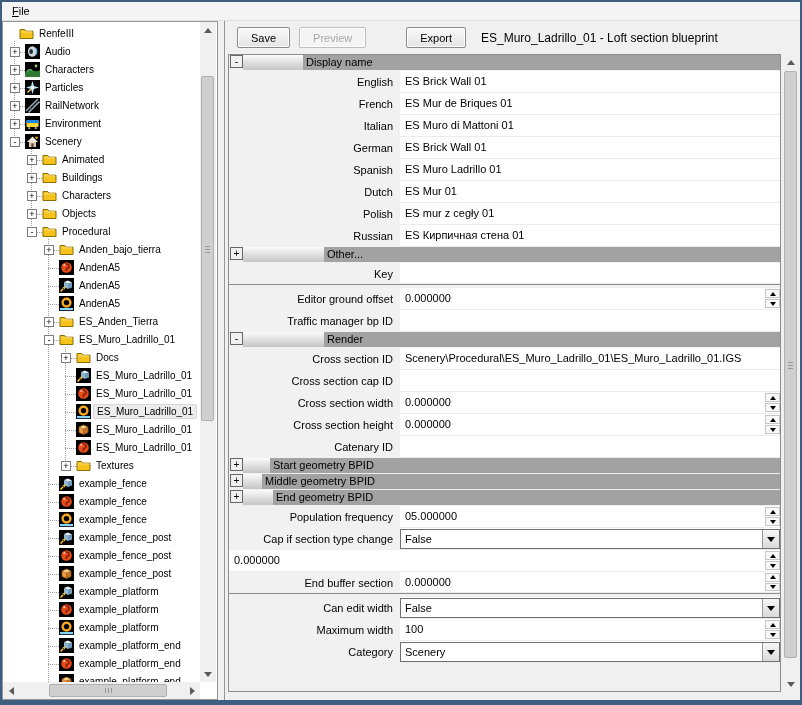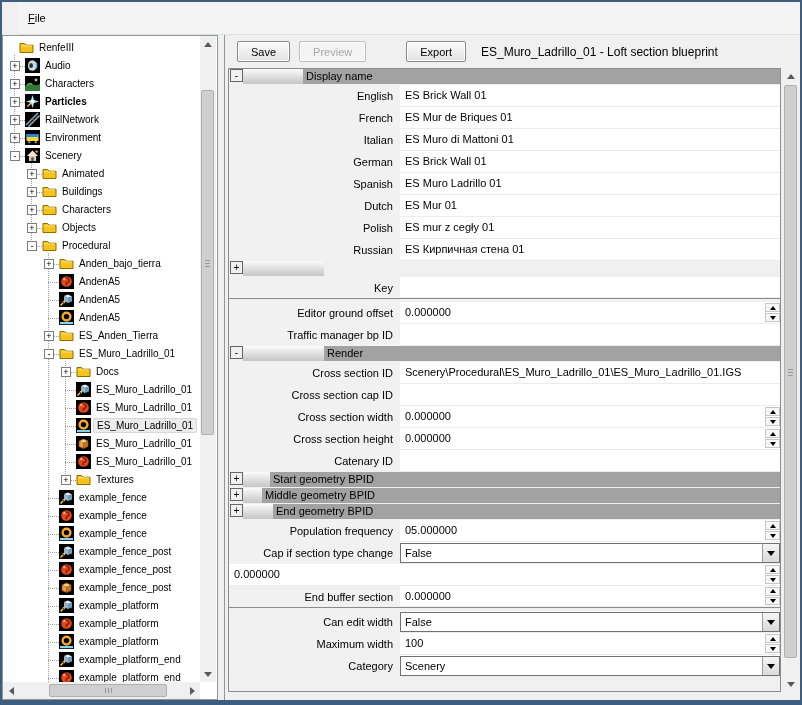--- a/index.html
+++ b/index.html
@@ -1,20 +1,20 @@
 <!DOCTYPE html>
 <html><head>
 <meta charset="utf-8">
 <style>
   * { margin:0; padding:0; box-sizing:border-box; font-family:"Liberation Sans", sans-serif; }
   html,body { background:#8b9aa8; }
   .window { width:802px; height:705px; border:2px solid #3d5e7e; border-bottom-width:5px;
             background:#f0f0f0; display:flex; flex-direction:column; overflow:hidden; }
   
-  .menubar { height:33px; background:#f4f4f4; border-bottom:1px solid #e0e0e0; display:flex; align-items:center; padding-left:3px; flex:none;margin-left:16px; }
+  .menubar { height:19px; background:#f4f4f4; border-bottom:1px solid #e0e0e0; display:flex; align-items:center; padding-left:3px; flex:none; }
   .menu-item { font-size:11px; padding:1px 7px; color:#000; }
   .menu-item::first-letter { text-decoration:underline; }
   .main { flex:1; display:flex; min-height:0; }
 
   
   .tree-panel { width:216px; flex:none; background:#fff; border:1px solid #8f969e; position:relative; overflow:hidden; }
   .tree-viewport { position:absolute; left:0; top:0; width:196px; bottom:17px; overflow:hidden; }
   .tree-row { position:absolute; left:0; width:100%; height:18px; }
   .stub  { position:absolute; top:9px; height:0; border-top:1px dotted #9f9f9f; z-index:0; }
   .spine { position:absolute; width:0; border-left:1px dotted #9f9f9f; z-index:0; }
@@ -134,21 +134,21 @@
             <div class="stub" style="left: 11px; width: 11px;"></div>
             <div class="toggle" style="left: 7px;">+</div>
             <span class="ticon" style="left: 22px;">
               <svg width="15" height="15" viewBox="0 0 15 15">
                 <rect width="15" height="15" fill="#000"></rect>
                 <path d="M7.5 1 L9 6 L14 7.5 L9 9 L7.5 14 L6 9 L1 7.5 L6 6 Z" fill="#b3e5fc"></path>
                 <path d="M2.5 12.5 L6 9" stroke="#ffd54f" stroke-width="1.2"></path>
                 <circle cx="7.5" cy="7.5" r="1.4" fill="#ffffff"></circle>
               </svg>
             </span>
-            <span class="tlabel" style="left: 39px; font-weight: bold;">Particles</span>
+            <span class="tlabel" style="left: 39px;">Particles</span>
           </div>
           <div class="tree-row" style="top: 75px;">
             <div class="stub" style="left: 11px; width: 11px;"></div>
             <div class="toggle" style="left: 7px;">+</div>
             <span class="ticon" style="left: 22px;">
               <svg width="15" height="15" viewBox="0 0 15 15">
                 <rect width="15" height="15" fill="#000"></rect>
                 <path d="M1 13 L13 1 M3.5 14.5 L14.5 3.5" stroke="#90a4ae" stroke-width="1.6"></path>
                 <path d="M4 9.5 l2 2 M7 6.5 l2 2 M10 3.5 l2 2" stroke="#546e7a" stroke-width="1"></path>
               </svg>
@@ -610,20 +610,21 @@
               <div class="flabel">Polish</div>
               <div class="fvalue"><span>ES mur z cegły 01</span></div>
             </div>
             <div class="frow">
               <div class="flabel">Russian</div>
               <div class="fvalue"><span>ES Кирпичная стена 01</span></div>
             </div>
             <div class="hrow">
               <div class="htoggle">+</div>
               <div class="hpre" style="width: 81px;"></div>
+              <div class="hband" style="left: 95px;"><span>Other...</span></div>
             </div>
             <div class="frow send">
               <div class="flabel">Key</div>
               <div class="fvalue"><span></span></div>
             </div>
             <div class="frow">
               <div class="flabel">Editor ground offset</div>
               <div class="fvalue"><span>0.000000</span><div class="spin">
                   <div class="spin-btn">
                     <span class="tri-su"></span>

